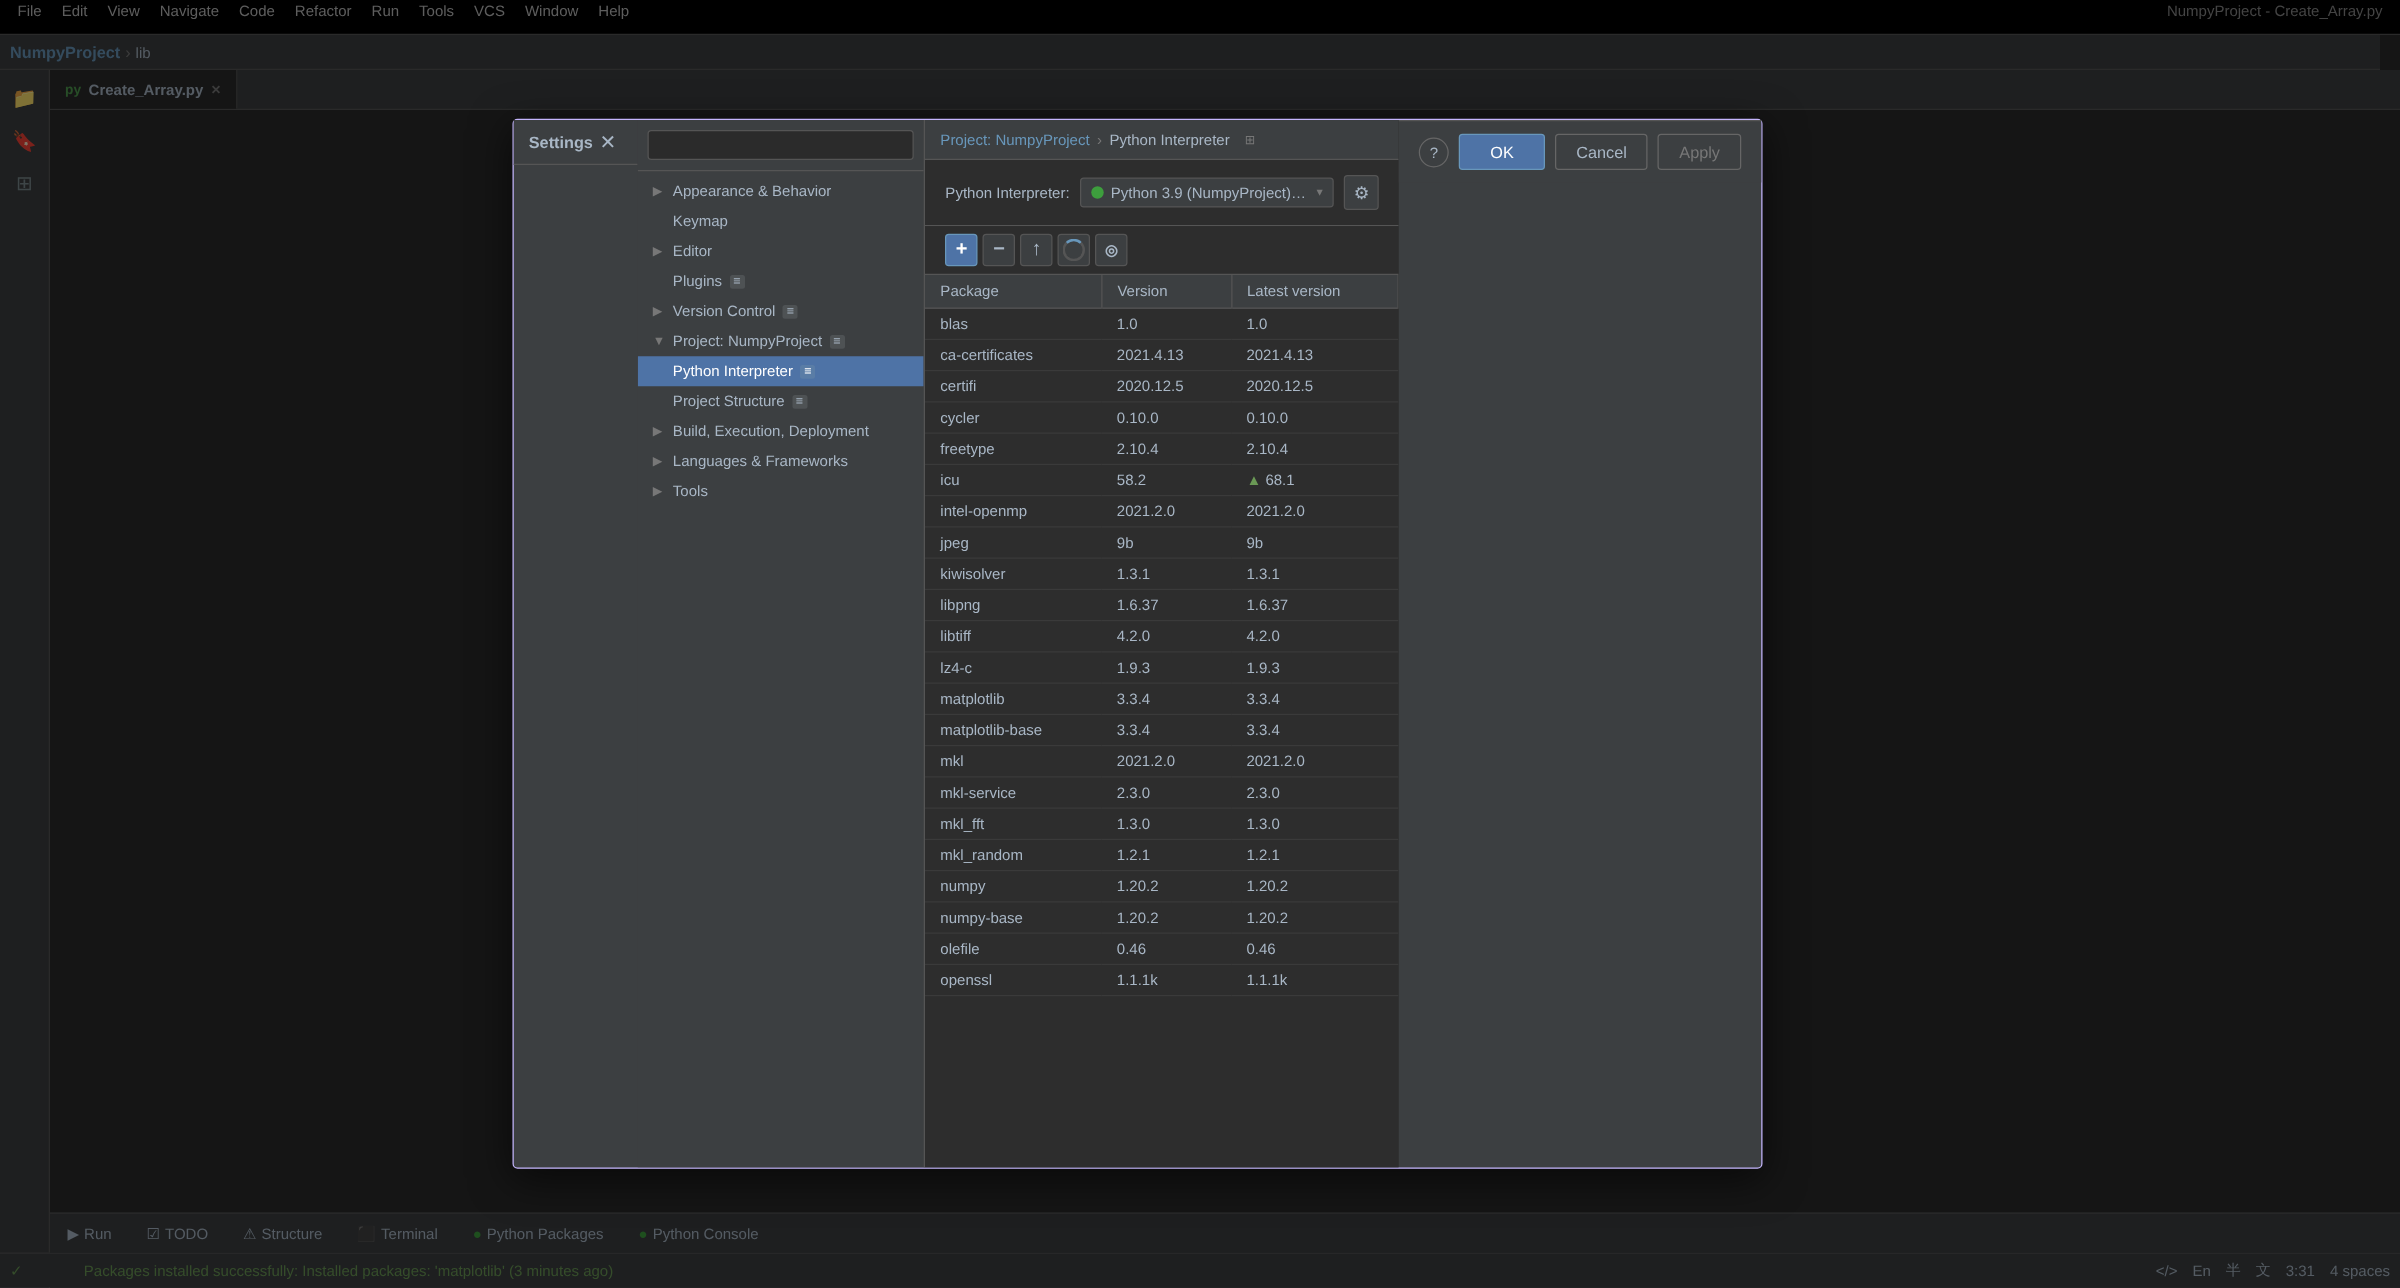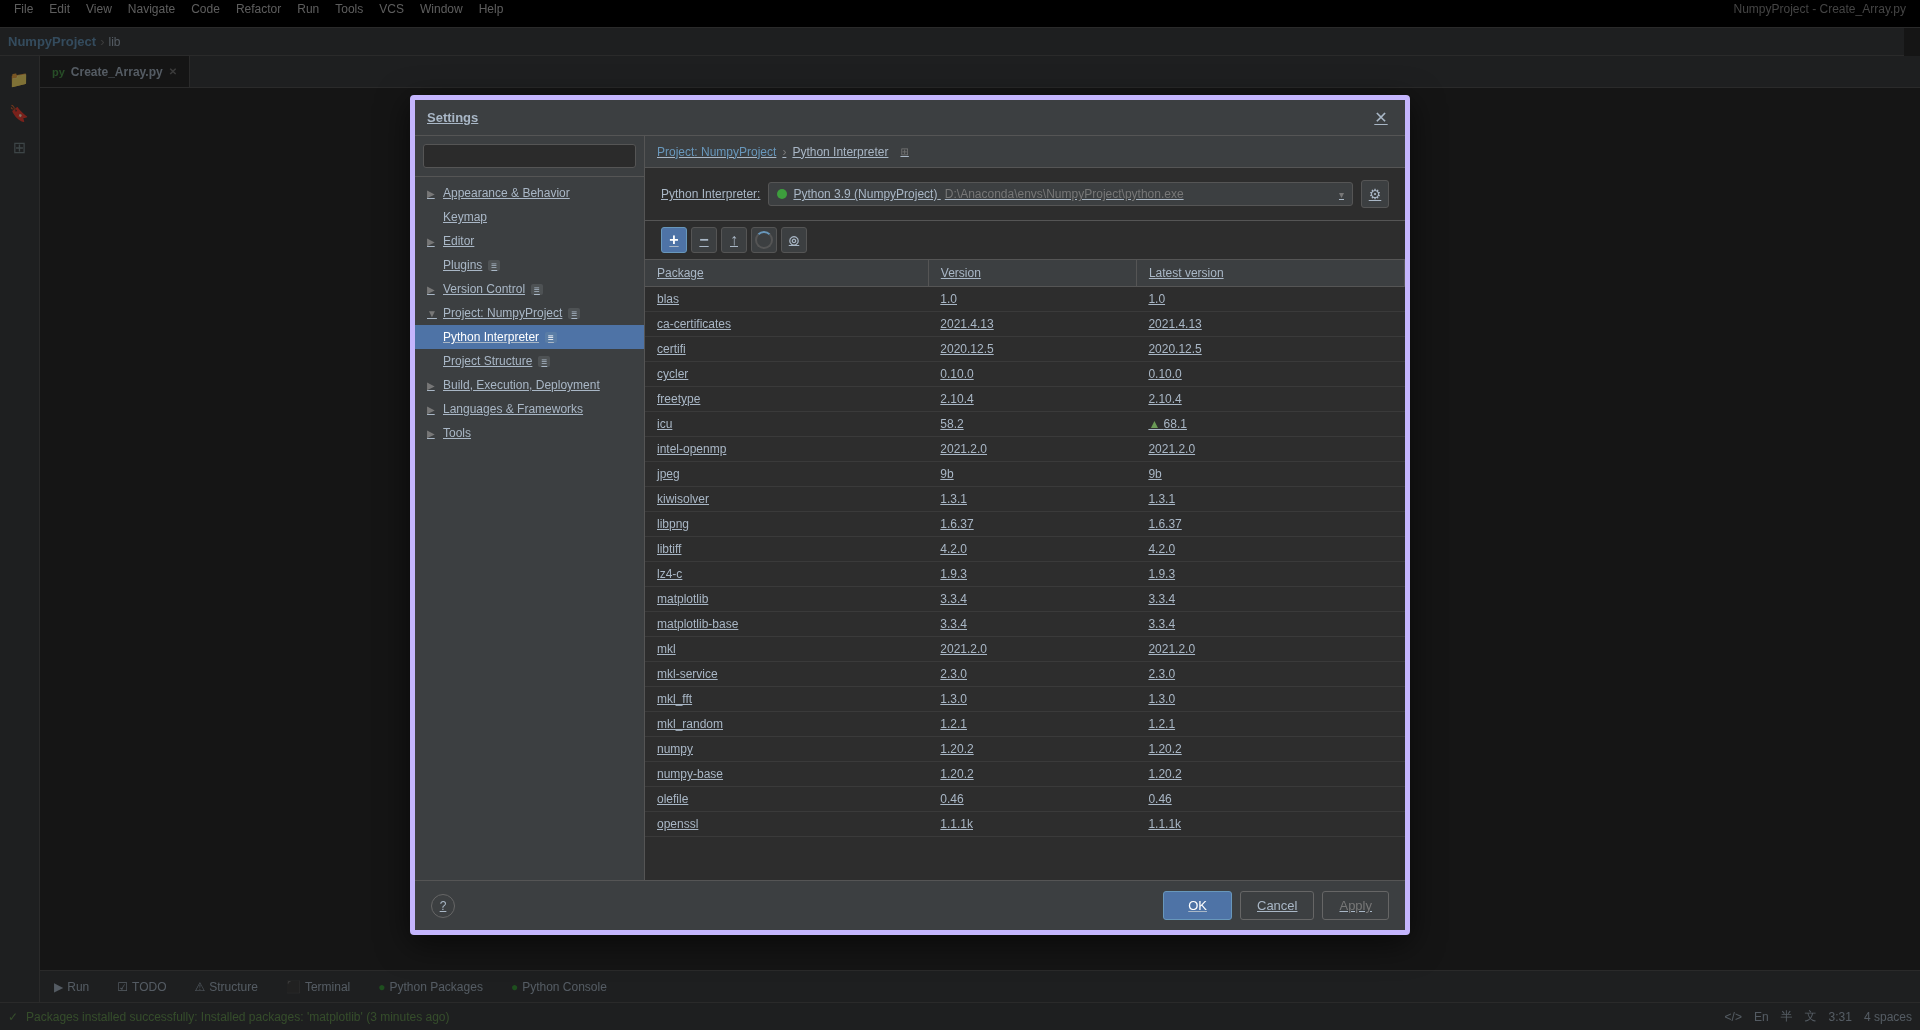--- a/index.html
+++ b/index.html
@@ -125,21 +125,21 @@
       background: #3c3f41;
       border-top: 1px solid #555;
       display: flex;
       align-items: center;
       padding: 0 8px;
       color: #6a9955;
       font-size: 12px;
       gap: 8px;
       z-index: 1;
     }
-    .status-bar .status-text { color: #6a9955; }
+    .status-bar .status-text { color: #6a9955; margin-left: 41px; }
     .status-bar .right-status {
       margin-left: auto;
       display: flex;
       align-items: center;
       gap: 12px;
       color: #a9b7c6;
     }
 
     
     .bottom-tool-bar {
@@ -174,28 +174,26 @@
       display: flex;
       align-items: center;
       justify-content: center;
     }
 
     
     .settings-dialog {
       width: 1000px;
       height: 840px;
       background: #3c3f41;
-      border: 5px solid #c4b5fd;
+      border: 1px solid #c4b5fd;
       border-radius: 4px;
       display: flex;
-      flex-direction: column;
       box-shadow: 0 8px 32px rgba(0,0,0,0.6);
       position: relative;
       margin-left: -100px;
-      text-decoration: underline;
     }
 
     
     .dialog-title-bar {
       height: 36px;
       background: #3c3f41;
       display: flex;
       align-items: center;
       padding: 0 12px;
       border-bottom: 1px solid #555;

